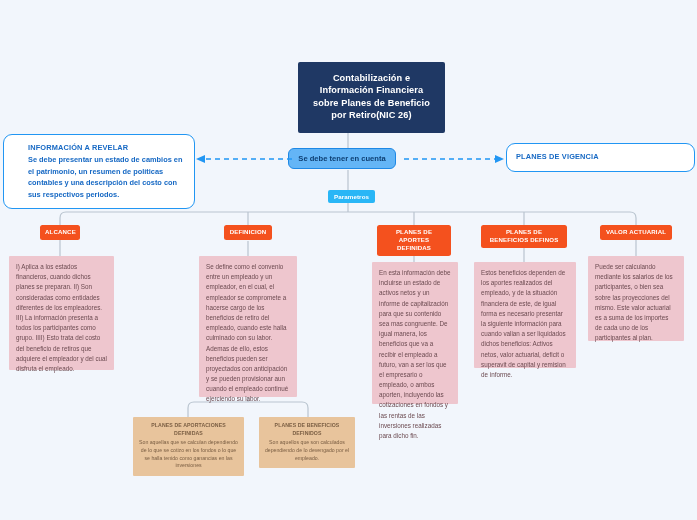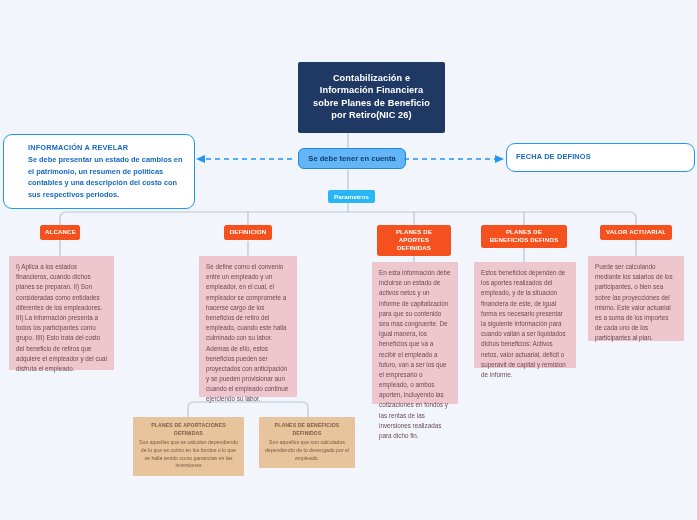--- a/index.html
+++ b/index.html
@@ -64,21 +64,21 @@
     margin-bottom: 1px;
     letter-spacing: 0.15px;
   }
   .callout .callout-body { display: block; }
   #callout-left  { left: 3px;  top: 134px; width: 192px; padding-left: 24px; }
   #callout-right { left: 506px; top: 143px; width: 189px; }
 
   
   .pill-node {
     position: absolute;
-    left: 298px; top: 148px;
+    left: 288px; top: 148px;
     width: 108px;
     box-sizing: border-box;
     background: #64b5f6;
     border: 1.4px solid #1e88e5;
     border-radius: 6px;
     color: #0d3f73;
     font-size: 7.6px;
     font-weight: bold;
     text-align: center;
     padding: 5px 4px 5px 4px;
@@ -174,21 +174,21 @@
   </svg>
 
   <div class="root-node">Contabilización e Información Financiera sobre Planes de Beneficio por Retiro(NIC 26)</div>
 
   <div class="callout" id="callout-left">
     <span class="callout-title">INFORMACIÓN A REVELAR</span>
     <span class="callout-body">Se debe presentar un estado de cambios en el patrimonio, un resumen de políticas contables y una descripción del costo con sus respectivos periodos.</span>
   </div>
 
   <div class="callout" id="callout-right">
-    <span class="callout-title">FECHA DE DEFINOS</span>
+    <span class="callout-title">PLANES DE VIGENCIA</span>
   </div>
 
   <div class="pill-node">Se debe tener en cuenta</div>
 
   <div class="param-badge">Parametros</div>
 
   <div class="chip" style="left:40px;  top:225px; width:40px;">ALCANCE</div>
   <div class="chip" style="left:224px; top:225px; width:48px;">DEFINICION</div>
   <div class="chip" style="left:377px; top:225px; width:74px;">PLANES DE APORTES DEFINIDAS</div>
   <div class="chip" style="left:481px; top:225px; width:86px;">PLANES DE BENEFICIOS DEFINOS</div>

